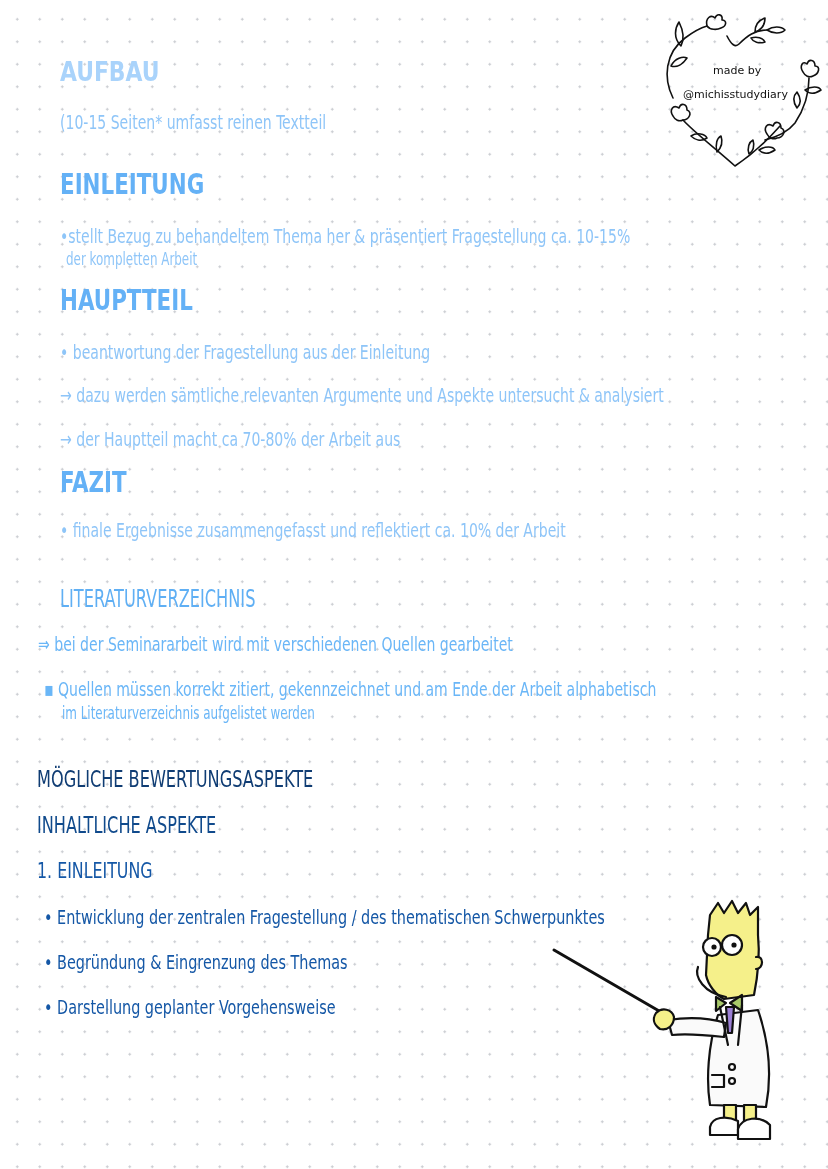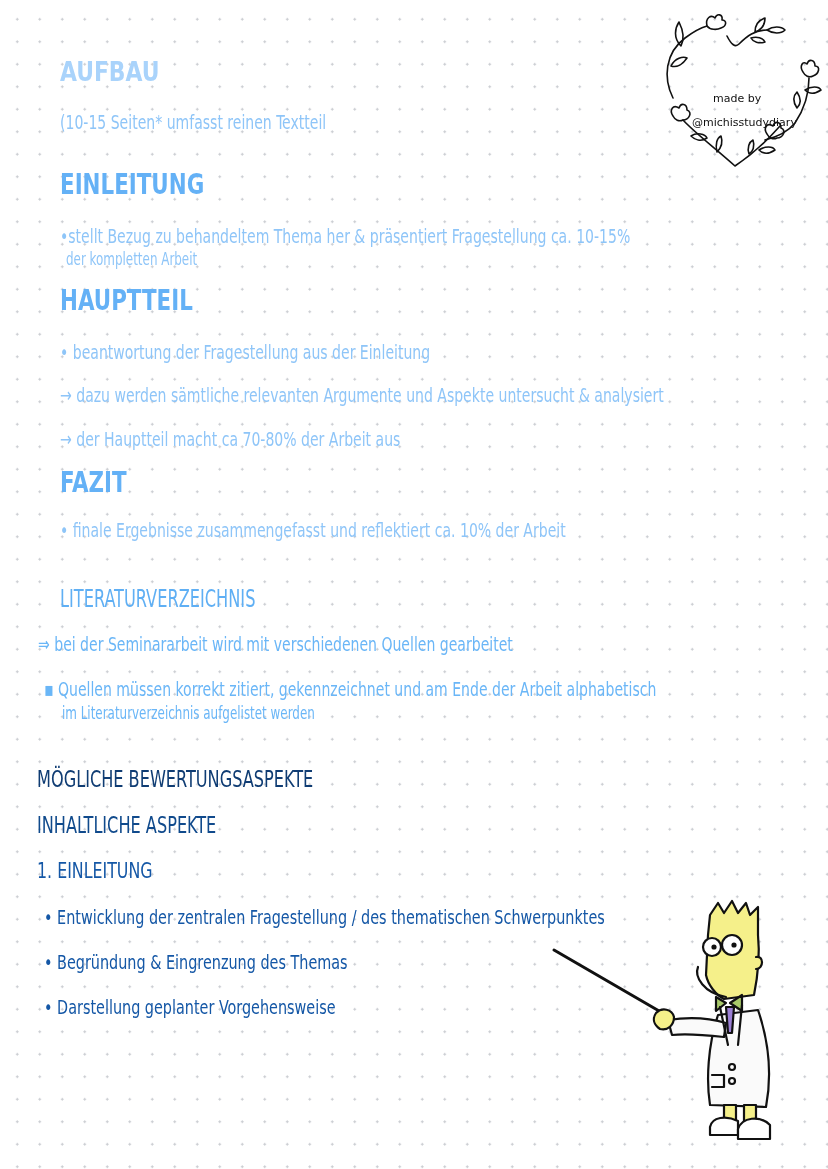--- a/index.html
+++ b/index.html
@@ -14,21 +14,21 @@
   .abs { position: absolute; white-space: nowrap; }
   .h-pale { color: #a9d3fb; font-weight: bold; font-size: 27px; letter-spacing: 0px; transform: scaleX(0.9); transform-origin: left; }
   .h-mid { color: #64b1f6; font-weight: bold; font-size: 28px; transform: scaleX(0.85); transform-origin: left; }
   .t-light { color: #8ec5f8; font-size: 20px; transform: scaleX(0.78); transform-origin: left; }
   .t-mid { color: #6ab6f7; font-size: 20px; transform: scaleX(0.78); transform-origin: left; }
   .t-lit { color: #5faff4; font-size: 25px; transform: scaleX(0.72); transform-origin: left; }
   .t-dark { color: #0f3c73; font-size: 23px; transform: scaleX(0.78); transform-origin: left; }
   .t-dark2 { color: #104a8c; font-size: 23px; transform: scaleX(0.78); transform-origin: left; }
   .t-blue { color: #1457a6; font-size: 20px; transform: scaleX(0.8); transform-origin: left; }
   .small { font-size: 17px; }
-  .badge-text { font-family: "DejaVu Sans", sans-serif; font-size: 11px; color: #111; transform: none; margin-top: 28px; }
+  .badge-text { font-family: "DejaVu Sans", sans-serif; font-size: 11px; color: #111; transform: none; }
 </style>
 </head>
 <body>
 
 <div class="abs" style="left:655px; top:8px; width:170px; height:165px;">
   <svg width="170" height="165" viewBox="0 0 170 165" style="position:absolute;left:0;top:0;">
     <g fill="none" stroke="#111" stroke-width="1.6" stroke-linecap="round" stroke-linejoin="round">
 
       <path d="M18 90 C8 70 10 45 30 30 C38 24 45 20 52 18"></path>
 
@@ -50,21 +50,21 @@
       <path d="M28 112 C40 125 60 140 80 158 C95 148 110 135 125 118"></path>
       <path d="M18 108 C14 102 18 96 24 100 C26 94 32 96 32 102 C38 104 34 112 28 112 C24 114 20 112 18 108 Z"></path>
       <path d="M36 128 C42 124 50 126 52 130 C46 134 40 132 36 128 Z"></path>
       <path d="M62 144 C60 136 62 130 66 128 C68 134 66 140 62 144 Z"></path>
       <path d="M94 146 C92 140 94 134 98 132 C100 138 98 144 94 146 Z"></path>
       <path d="M112 126 C108 120 112 114 118 118 C120 112 126 114 126 120 C132 122 128 130 122 130 C118 132 114 130 112 126 Z"></path>
       <path d="M104 142 C110 138 118 138 120 142 C114 146 108 146 104 142 Z"></path>
     </g>
   </svg>
   <div class="abs badge-text" style="left:58px; top:56px;">made by</div>
-  <div class="abs badge-text" style="left:37px; top:80px;">@michisstudydiary</div>
+  <div class="abs badge-text" style="left:28px; top:80px;">@michisstudydiary</div>
 </div>
 
 <div class="abs h-pale" style="left:60px; top:56px;">AUFBAU</div>
 <div class="abs t-light" style="left:60px; top:110px;">(10-15 Seiten* umfasst reinen Textteil</div>
 
 <div class="abs h-mid" style="left:60px; top:168px;">EINLEITUNG</div>
 <div class="abs t-light" style="left:60px; top:224px;">•stellt Bezug zu behandeltem Thema her &amp; präsentiert Fragestellung ca. 10-15%</div>
 <div class="abs t-light small" style="left:66px; top:249px;">der kompletten Arbeit</div>
 
 <div class="abs h-mid" style="left:60px; top:284px;">HAUPTTEIL</div>

